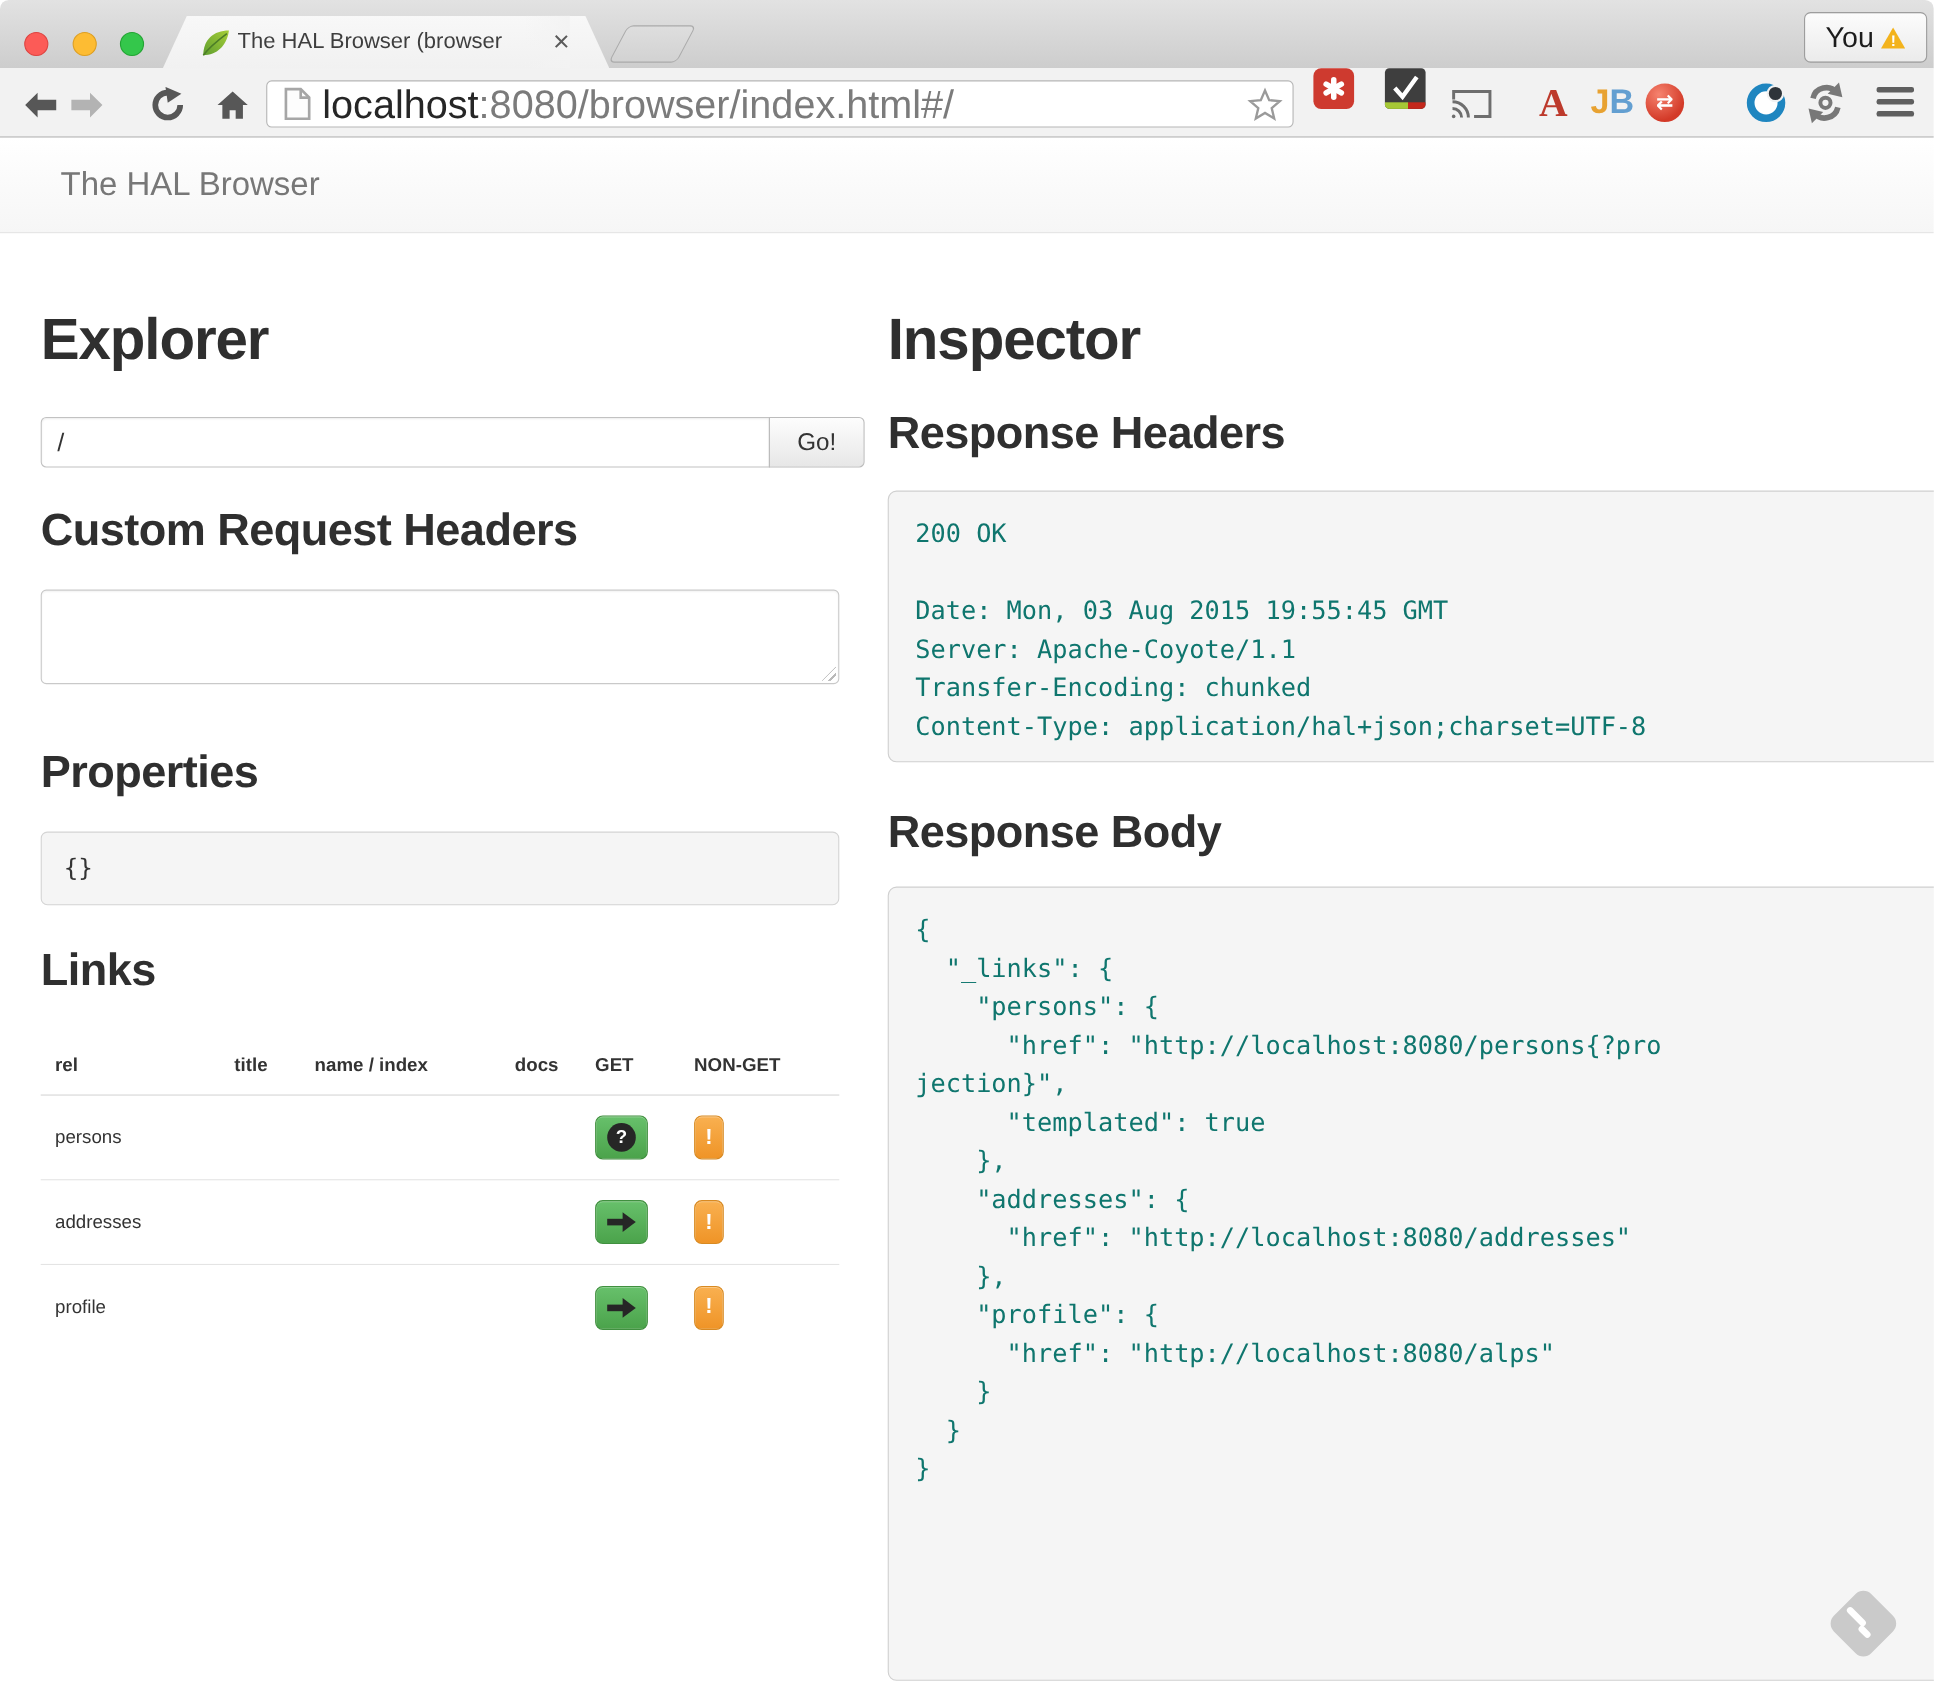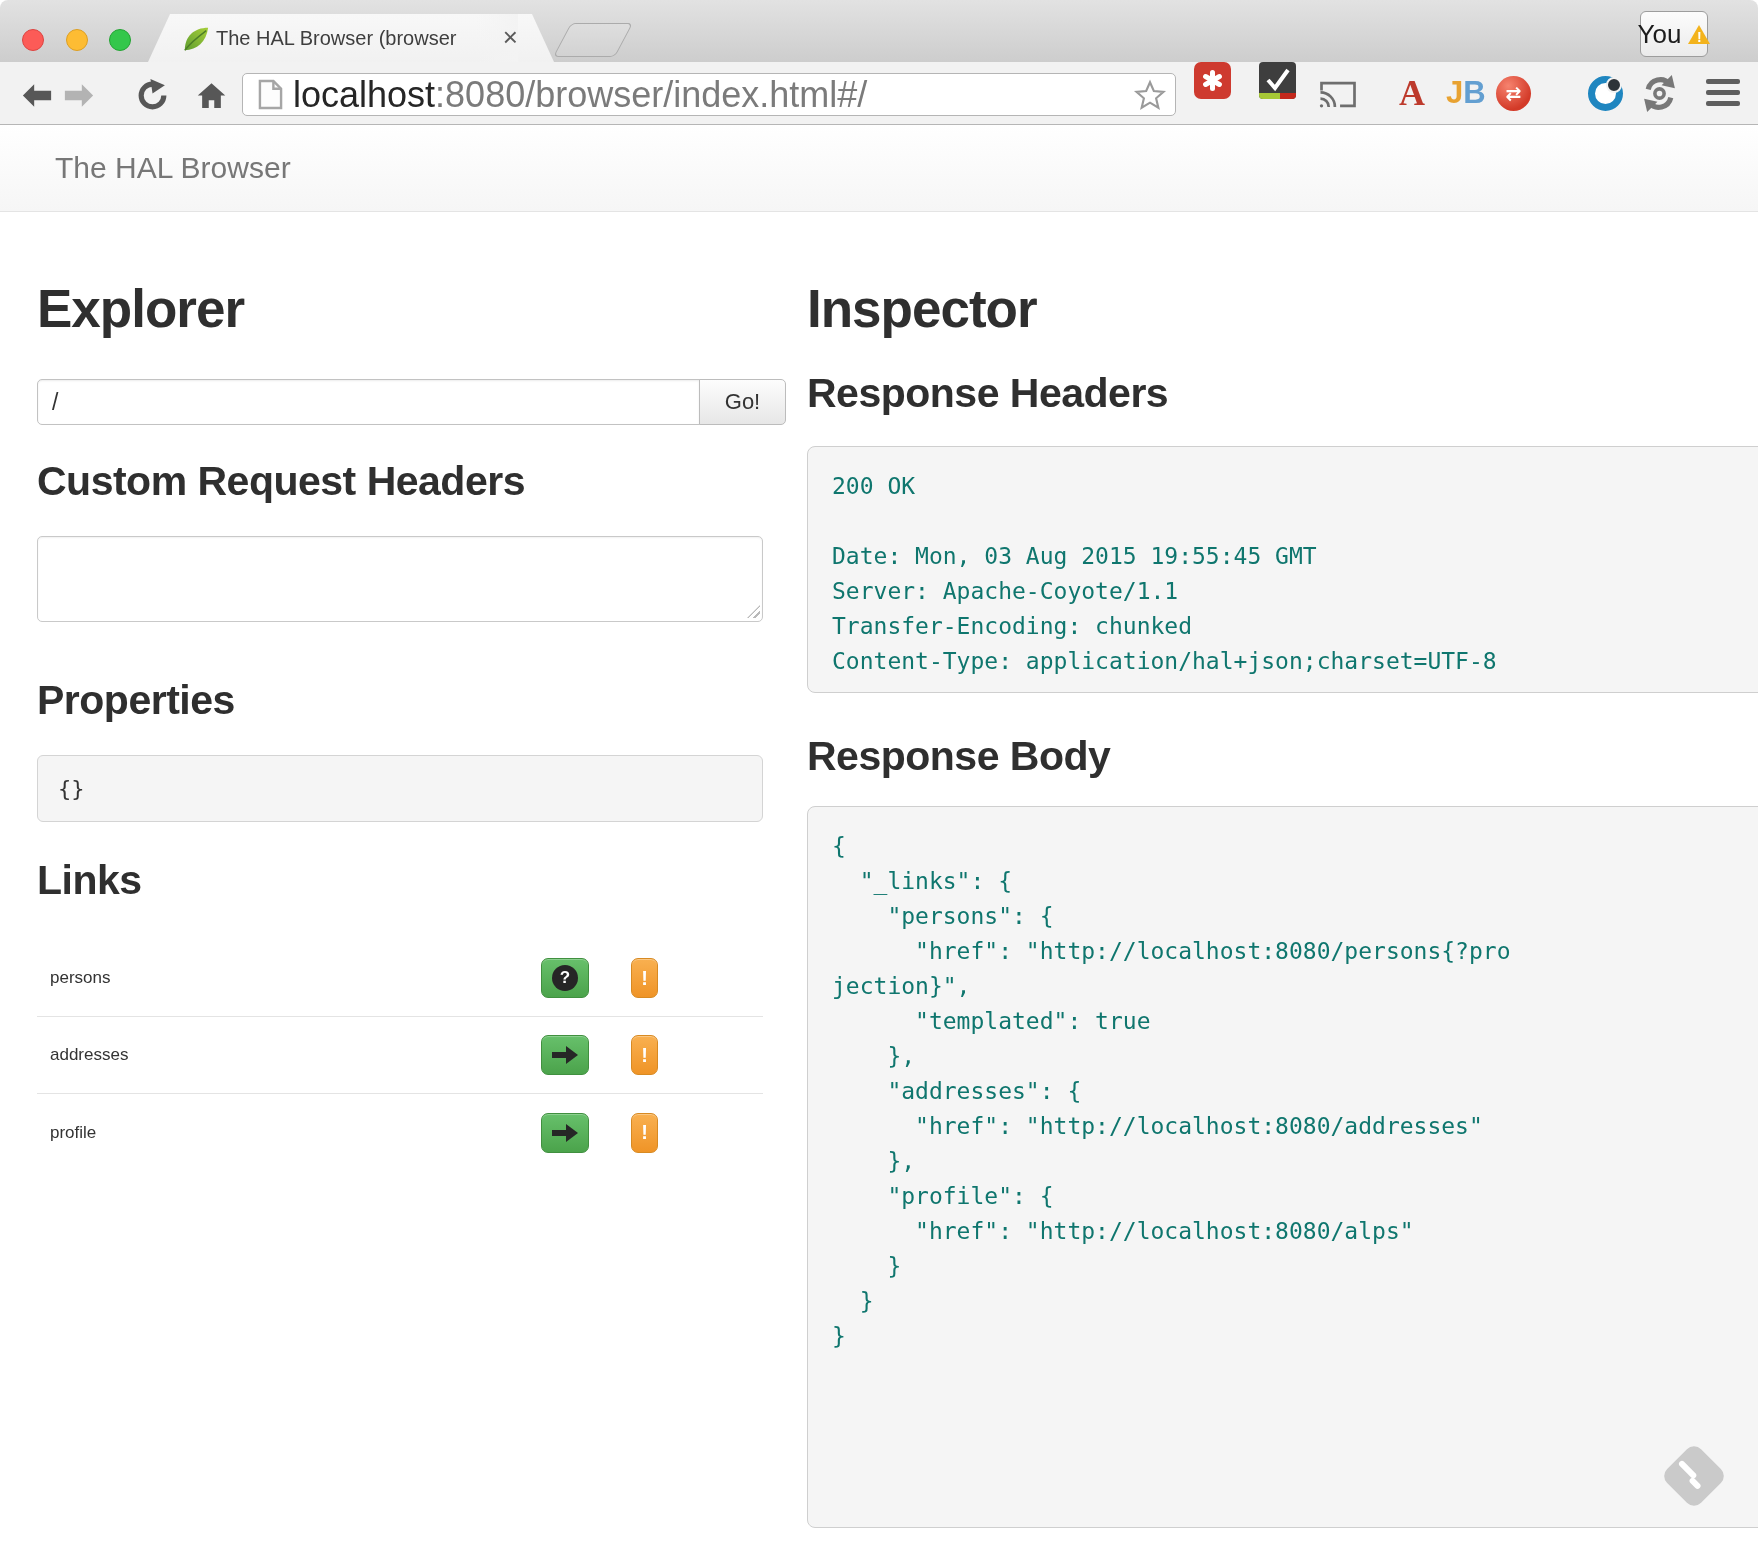--- a/index.html
+++ b/index.html
@@ -23,21 +23,21 @@
   .tab-title { position:absolute; left:68px; top:0; width:300px; height:48px;
     line-height:48px; font-size:20px; color:#3e3e3e; white-space:nowrap; overflow:hidden; }
   .tab-fade { position:absolute; left:328px; top:0; width:42px; height:48px;
     background:linear-gradient(90deg, rgba(244,244,244,0), #f3f3f3); }
   .tab-close { position:absolute; right:36px; top:0; height:48px; line-height:46px;
     font-size:26px; color:#5a5a5a; cursor:default; }
   .newtab { position:absolute; left:562px; top:23px; width:62px; height:34px;
     background:linear-gradient(#dedede,#d2d2d2); border:1px solid #ababab;
     border-radius:5px; transform:skewX(-28deg); }
 
-  .you-btn { position:absolute; left:1640px; top:11px; width:68px; height:46px;
+  .you-btn { position:absolute; left:1640px; top:11px; width:112px; height:46px;
     background:linear-gradient(#fcfcfc,#ebebeb); border:1px solid #9d9d9d; border-radius:6px;
     display:flex; align-items:center; justify-content:center; gap:7px;
     font-size:26px; color:#1c1c1c; }
   .warn-tri { position:relative; width:0; height:0;
     border-left:11px solid transparent; border-right:11px solid transparent;
     border-bottom:19px solid #f3b31c; }
   .warn-tri::after { content:"!"; position:absolute; left:-2.5px; top:4px;
     color:#fff; font-size:14px; font-weight:bold; }
 
   .toolbar { position:relative; height:63px; background:#f2f2f2;
@@ -288,20 +288,28 @@
       <textarea class="headers-textarea" style=""></textarea>
       <span class="resize-grip"></span>
     </div>
 
     <h2 class="h-props">Properties</h2>
     <div class="props-box">{}</div>
 
     <h2 class="h-links">Links</h2>
 
     <div class="ltable">
+      <div class="lhead">
+        <div>rel</div>
+        <div>title</div>
+        <div>name / index</div>
+        <div>docs</div>
+        <div>GET</div>
+        <div>NON-GET</div>
+      </div>
       <div id="lrows">
           <div class="lrow">
             <div class="rel-cell">persons</div>
             <div></div>
             <div></div>
             <div></div>
             <div>
               <div class="get-btn">
                 <span class="q-circle">?</span>
               </div>

